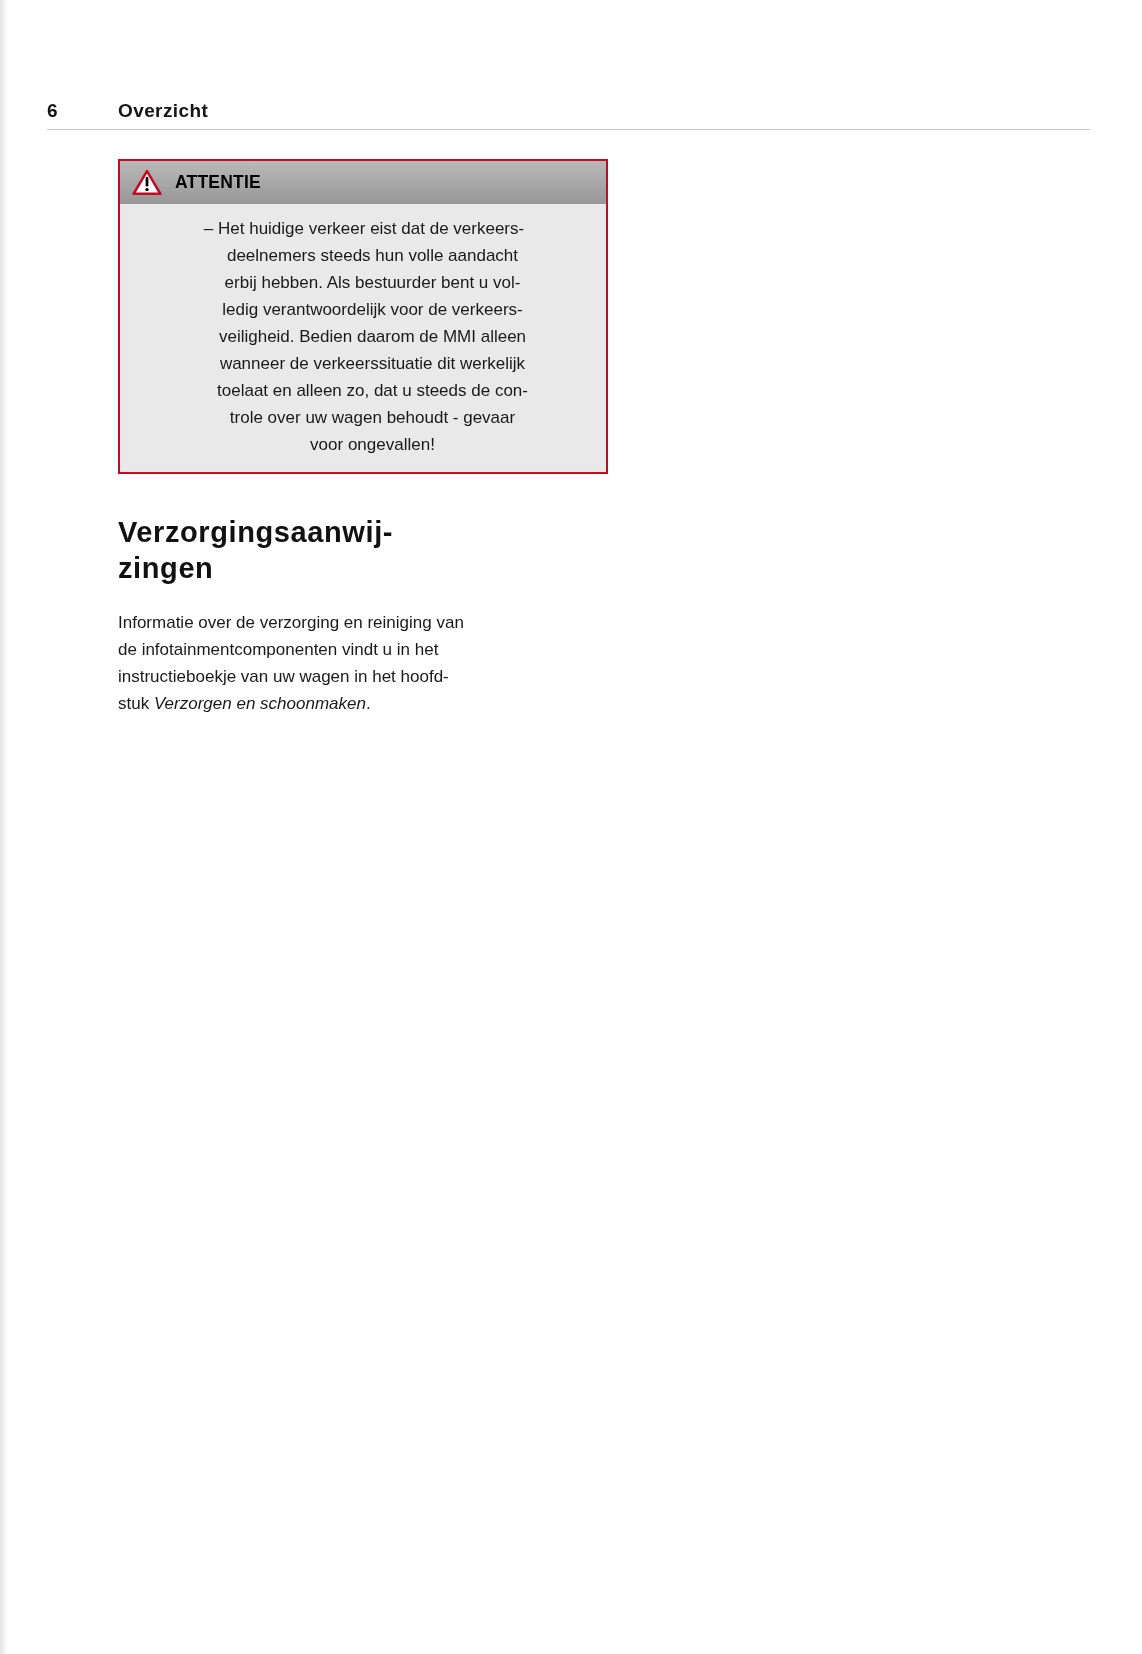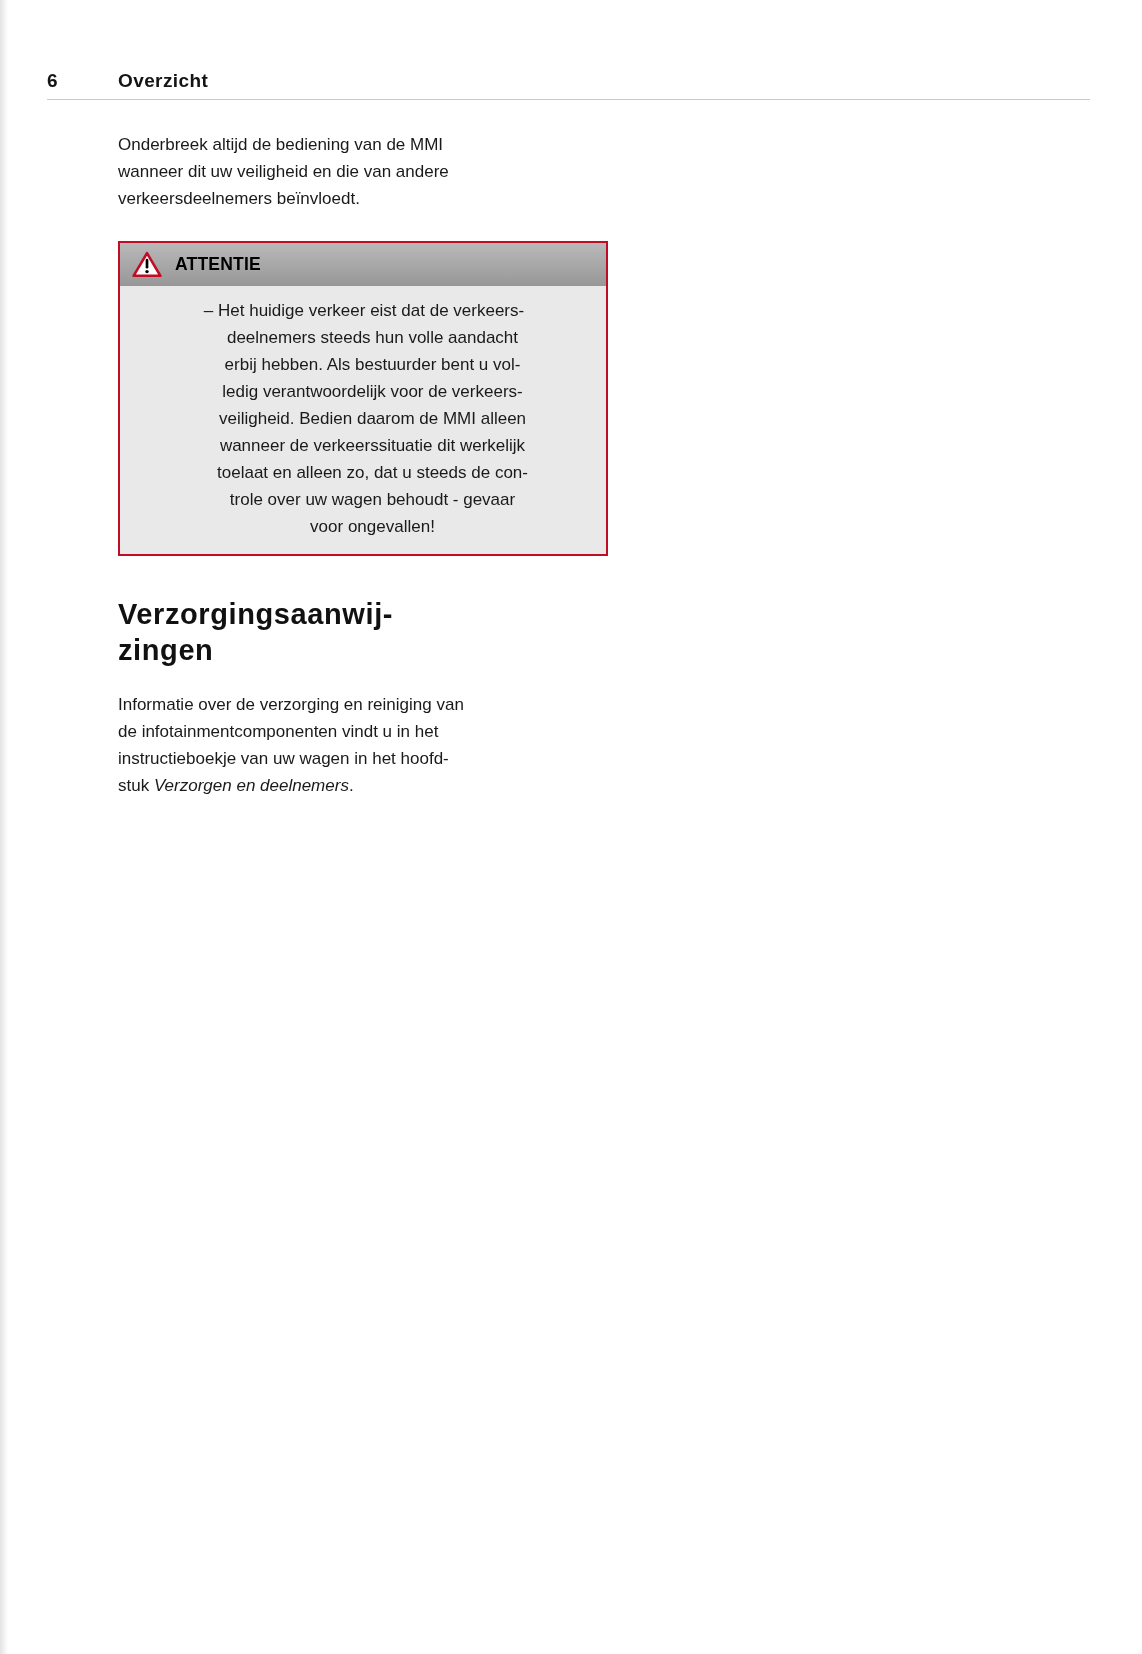--- a/index.html
+++ b/index.html
@@ -12,21 +12,21 @@
     position: relative;
   }
   .page-edge {
     position: absolute;
     left: 0; top: 0; bottom: 0;
     width: 8px;
     background: linear-gradient(to right, #e3e3e3, rgba(255,255,255,0));
   }
   .page {
     position: relative;
-    padding-top: 70px;
+    padding-top: 100px;
   }
   .page-header {
     margin-left: 47px;
     font-size: 19px;
     font-weight: bold;
     letter-spacing: 0.4px;
     color: #141414;
   }
   .page-num {
     display: inline-block;
@@ -106,23 +106,20 @@
 <div class="page-edge"></div>
 
 <div class="page">
 
   <header class="page-header"><span class="page-num">6</span><span class="section-title">Overzicht</span></header>
 
   <hr class="header-rule">
 
   <main class="content">
 
-    <p class="body-text intro">Onderbreek altijd de bediening van de MMI
-wanneer dit uw veiligheid en die van andere
-verkeersdeelnemers beïnvloedt.</p>
 
     <section class="warning-box">
       <div class="warning-header">
         <span class="warning-icon">
           <svg width="30" height="27" viewBox="0 0 30 27" aria-hidden="true">
             <path d="M15 2.2 L28.4 24.8 L1.6 24.8 Z" fill="#ffffff" stroke="#c00d25" stroke-width="2.6" stroke-linejoin="round"></path>
             <path d="M15 9 L15 16.2" stroke="#000000" stroke-width="2.7" stroke-linecap="round"></path>
             <circle cx="15" cy="20.6" r="1.7" fill="#000000"></circle>
           </svg>
         </span>
@@ -140,16 +137,16 @@
 voor ongevallen!</p>
       </div>
     </section>
 
     <h2 class="care-heading">Verzorgingsaanwij-
 zingen</h2>
 
     <p class="body-text care-paragraph"><span>Informatie over de verzorging en reiniging van
 de infotainmentcomponenten vindt u in het
 instructieboekje van uw wagen in het hoofd-
-stuk </span><em>Verzorgen en deelnemers</em><span>.</span></p>
+stuk </span><em>Verzorgen en schoonmaken</em><span>.</span></p>
 
   </main>
 </div>
 
 </body></html>

